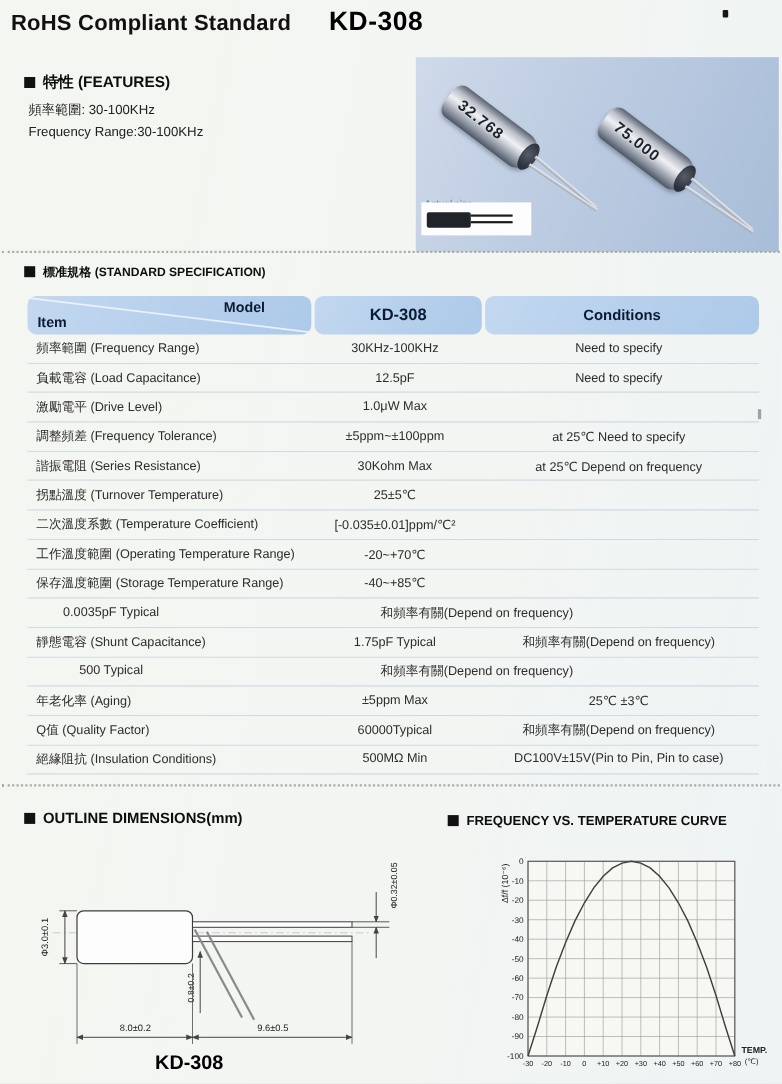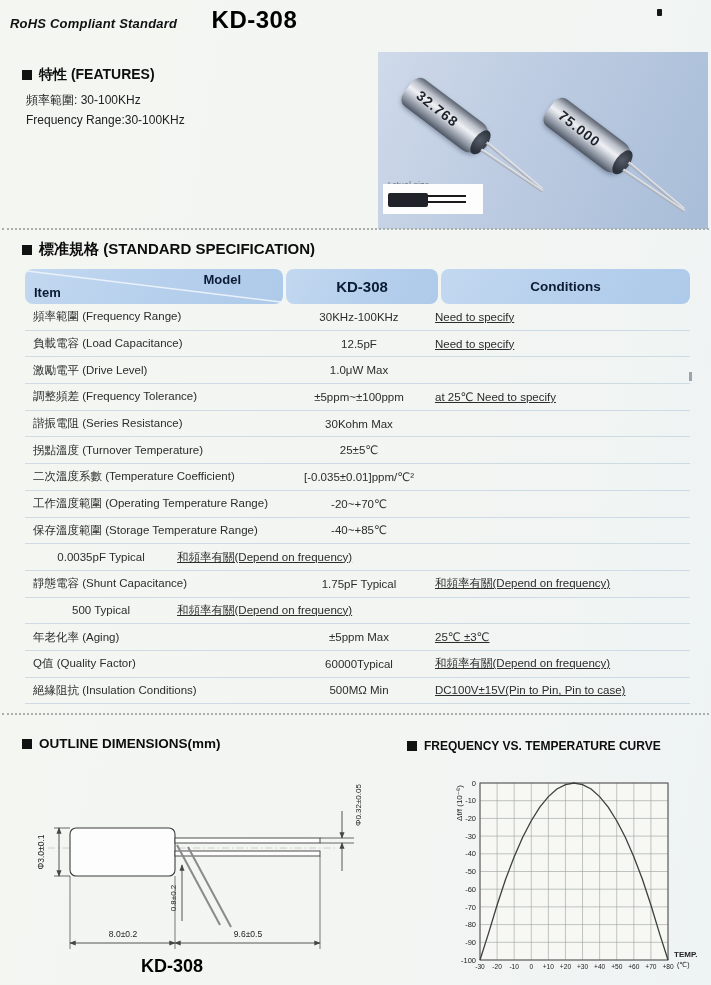--- a/index.html
+++ b/index.html
@@ -4,21 +4,21 @@
 <style>
   html,body{margin:0;padding:0;}
   body{background:#e8e8e8;}
   #page{
     position:relative; width:711px; height:985px; overflow:hidden;
     background:linear-gradient(100deg,#f4f6f1 0%,#f2f5f2 60%,#eef3f4 100%);
     font-family:"Liberation Sans","DejaVu Sans",sans-serif; color:#222;
   }
   
   .title-row{position:absolute;top:6px;left:10px;white-space:nowrap;}
-  .title-left{font-size:13px;font-weight:bold;color:#111;letter-spacing:.2px;font-style:italic;}
+  .title-left{font-size:20px;font-weight:bold;color:#111;letter-spacing:.2px;}
   .title-model{font-size:24px;font-weight:bold;color:#000;margin-left:30px;letter-spacing:.5px;}
   .artifact-dot{position:absolute;left:657px;top:9px;width:5px;height:7px;background:#151515;border-radius:1px;}
   .artifact-dash{position:absolute;left:689px;top:372px;width:3px;height:9px;background:#9aa4ae;}
   
   .sect{position:absolute;font-weight:bold;color:#0d0d0d;white-space:nowrap;margin-left:12px;}
   .bullet{display:inline-block;width:10px;height:10px;background:#111;margin-right:7px;vertical-align:-1px;}
   
   #features-heading{top:66px;left:10px;font-size:14px;}
   .feat-line{position:absolute;left:26px;font-size:12px;color:#222;}
   #feat-line1{top:92px;}
@@ -36,35 +36,35 @@
     letter-spacing:1px;transform:rotate(1deg);text-shadow:0 1px 0 rgba(255,255,255,.25);}
   .lead{position:absolute;height:2.5px;background:linear-gradient(to bottom,#f2f3f5,#9aa0ab);transform-origin:0 50%;}
   #actual-size-label{position:absolute;left:386px;top:170px;font-size:9px;color:#707a82;margin-top:10px;}
   #actual-size-box{position:absolute;left:383px;top:184px;width:100px;height:30px;background:#fcfdfc;}
   .as-body{position:absolute;left:5px;top:9px;width:40px;height:14px;background:#20242a;border-radius:2px;}
   .as-lead{position:absolute;height:2px;background:#1a1a1a;width:38px;left:45px;}
   
   .dotted-sep{position:absolute;left:2px;width:707px;height:0;border-top:2px dotted #a9aeab;}
   #sep1{top:228px;} #sep2{top:713px;}
   
-  #spec-heading{top:240px;left:10px;font-size:15px;}
+  #spec-heading{top:240px;left:10px;font-size:11px;}
   #spec-table{position:absolute;left:25px;top:269px;width:665px;}
   .thead{display:flex;height:35px;gap:3px;}
   .th{background:linear-gradient(120deg,#c3d8f0 0%,#b5cfec 55%,#aecaea 100%);border-radius:8px;position:relative;
       color:#0b1b33;}
   .th-item{flex:0 0 258px;}
   .th-model-val{flex:0 0 152px;display:flex;align-items:center;justify-content:center;font-size:15px;font-weight:bold;}
   .th-cond{flex:1;display:flex;align-items:center;justify-content:center;font-size:13.5px;font-weight:bold;}
   .th-item .lbl-item{position:absolute;left:9px;bottom:4px;font-size:13px;font-weight:bold;}
   .th-item .lbl-model{position:absolute;right:42px;top:3px;font-size:13px;font-weight:bold;}
   .th-item svg{position:absolute;left:0;top:0;}
   .trow{display:flex;height:25.7px;align-items:center;border-bottom:1px solid rgba(150,175,205,.38);font-size:11.5px;color:#2c2c2c;}
   .c-item{flex:0 0 258px;padding-left:8px;box-sizing:border-box;}
   .c-val{flex:0 0 152px;text-align:center;}
-  .c-cond{flex:1;text-align:left;text-decoration:underline;}
+  .c-cond{flex:1;text-align:center;}
   
   #outline-heading{top:736px;left:10px;font-size:13.5px;}
   #curve-heading{top:739px;left:395px;font-size:12px;}
   #outline-svg{position:absolute;left:30px;top:753px;}
   #chart-wrap{position:absolute;left:425px;top:750px;}
   svg text{font-family:"Liberation Sans","DejaVu Sans",sans-serif;}
 </style>
 </head>
 <body>
 
@@ -141,20 +141,21 @@
           <div class="c-cond"></div>
         </div>
         <div class="trow">
           <div class="c-item">調整頻差 (Frequency Tolerance)</div>
           <div class="c-val">±5ppm~±100ppm</div>
           <div class="c-cond">at 25℃ Need to specify</div>
         </div>
         <div class="trow">
           <div class="c-item">諧振電阻 (Series Resistance)</div>
           <div class="c-val">30Kohm Max</div>
+          <div class="c-cond">at 25℃ Depend on frequency</div>
         </div>
         <div class="trow">
           <div class="c-item">拐點溫度 (Turnover Temperature)</div>
           <div class="c-val">25±5℃</div>
           <div class="c-cond"></div>
         </div>
         <div class="trow">
           <div class="c-item">二次溫度系數 (Temperature Coefficient)</div>
           <div class="c-val">[-0.035±0.01]ppm/℃²</div>
           <div class="c-cond"></div>

